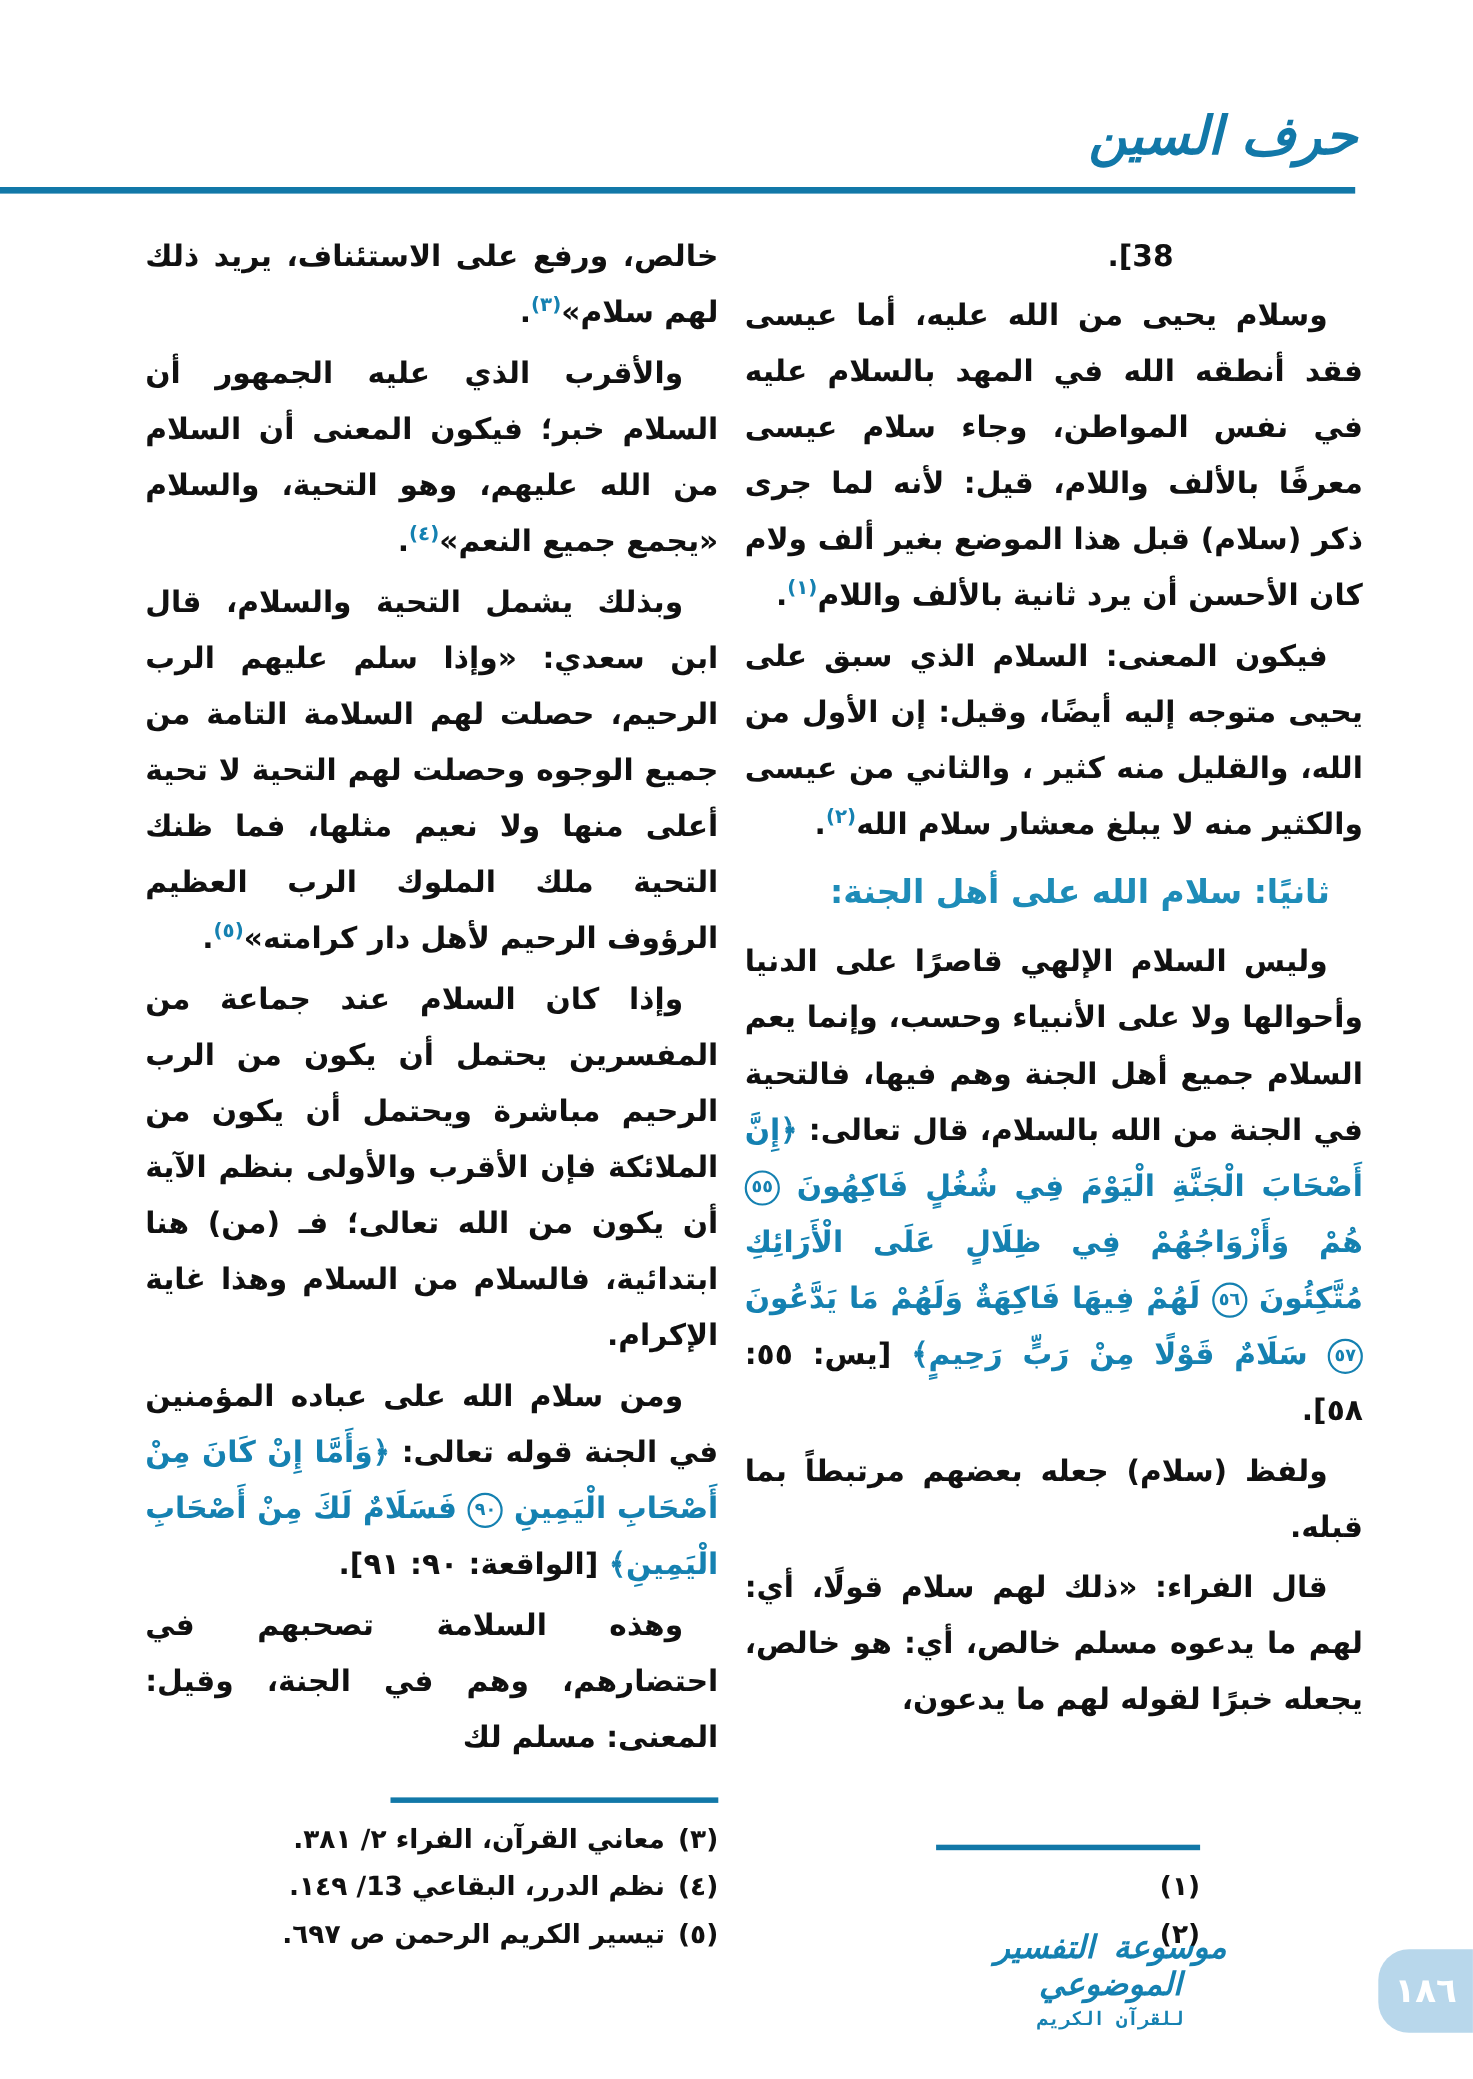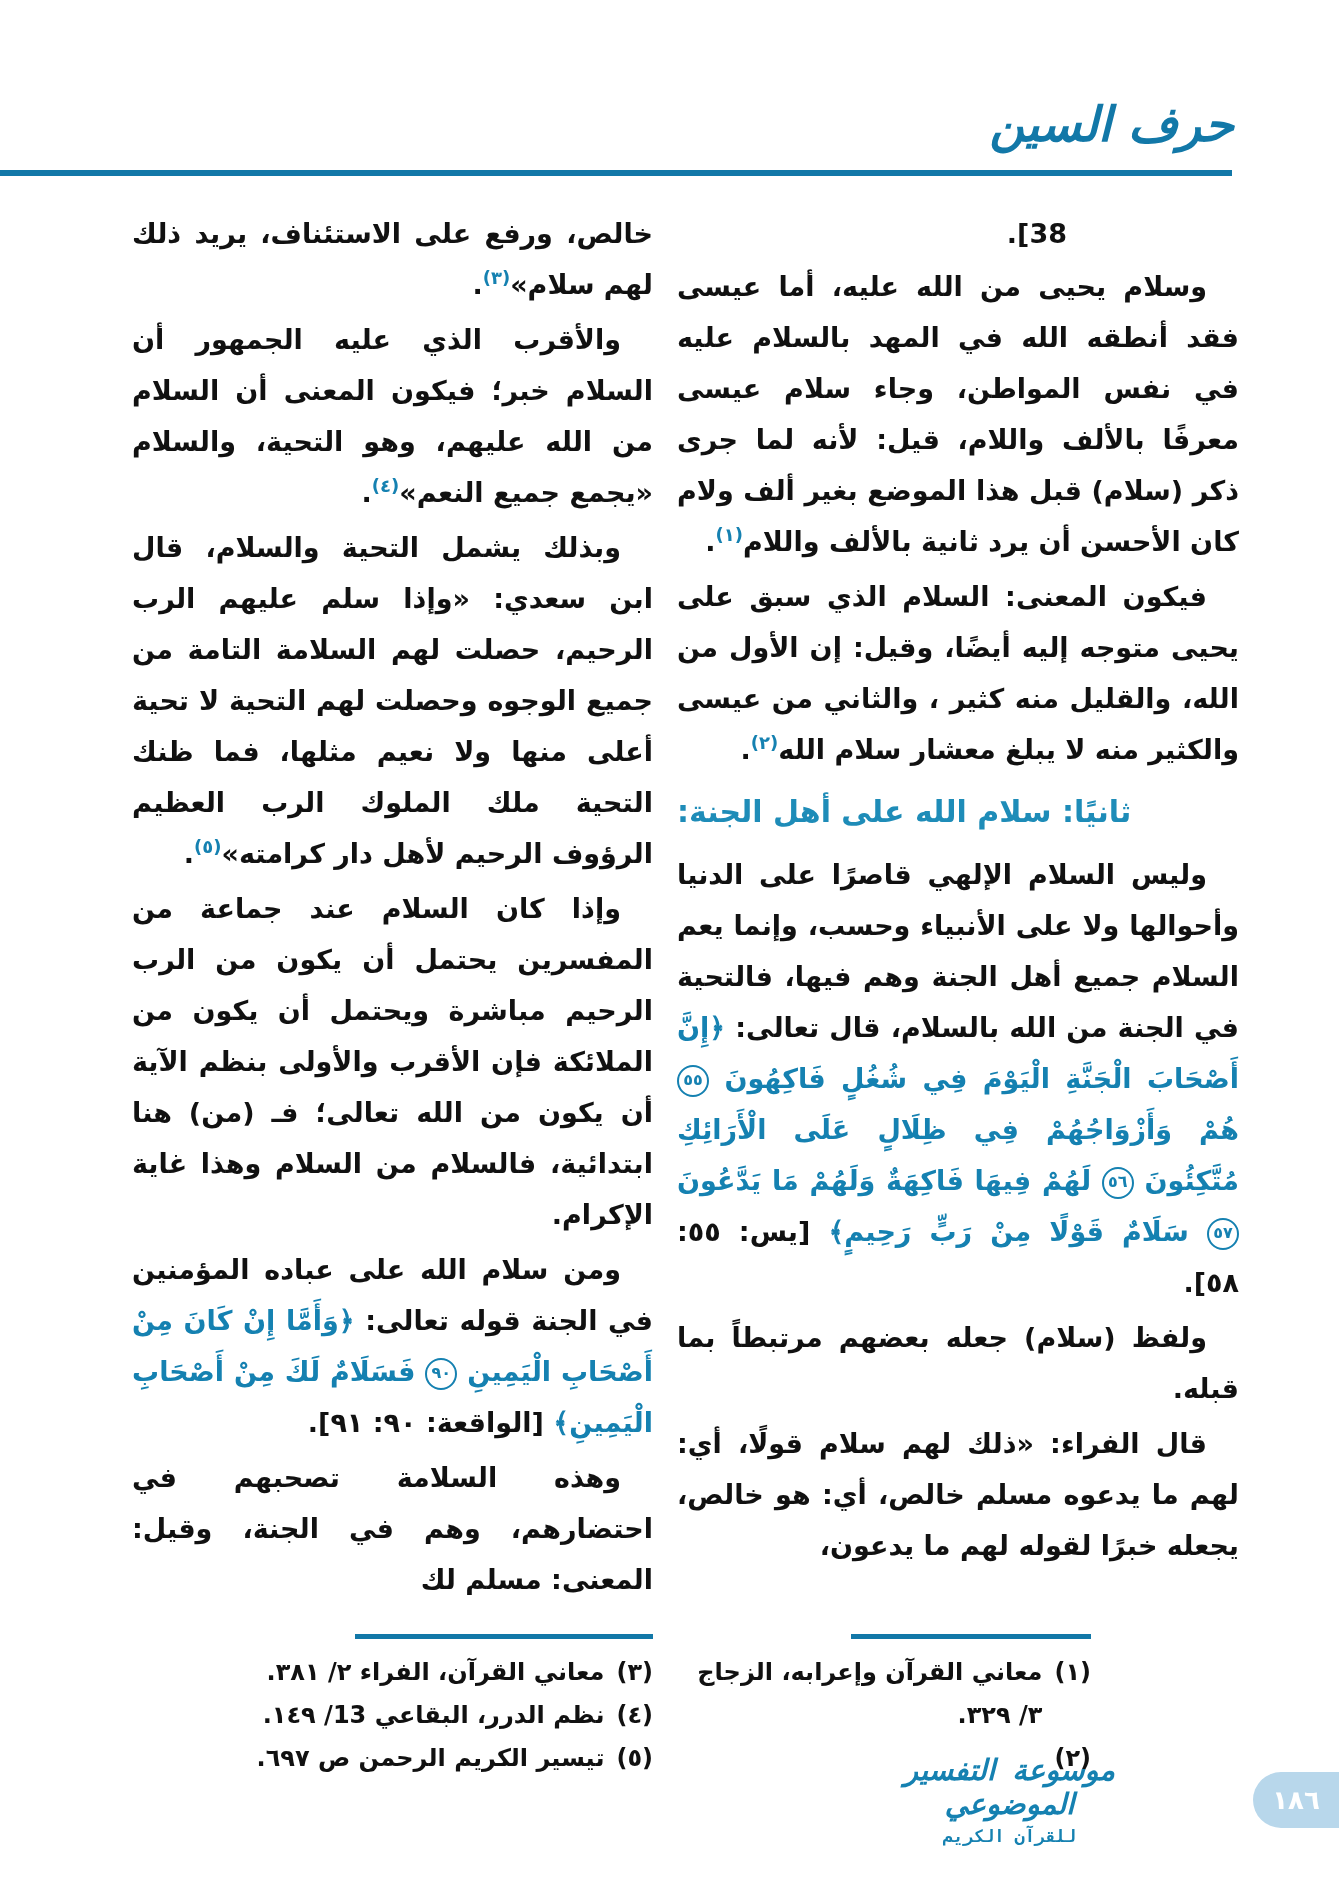--- a/index.html
+++ b/index.html
@@ -45,21 +45,21 @@
     font-size:27px; font-weight:bold;
     line-height:51px;
     text-align:justify;
     text-indent:32px;
   }
   .block-ref  { text-align:right; text-indent:0; padding-right:172px; margin-bottom:2px; }
   .block-cont { text-indent:0; }
   .block-heading {
     color:var(--heading,#1e8cb8);
     font-size:30px;
-    text-align:left; text-indent:30px;
+    text-align:right; text-indent:30px;
     margin:10px 0 10px 0;
     line-height:54px;
   }
   .seg-normal { color:#111111; }
   .seg-quran  { color:var(--quran,#1581b1); }
   .seg-ayah {
     color:var(--quran,#1581b1);
     display:inline-block;
     border:2px solid var(--quran,#1581b1);
     border-radius:50%;
@@ -106,25 +106,25 @@
     color:var(--quran,#1581b1);
     font-weight:bold;
     font-family:Liberation Mono, monospace;
   }
   .logo-line1 { font-size:29px; line-height:34px; font-style:italic; }
   .logo-line2 { font-size:17px; line-height:24px; margin-top:2px; }
 
   
   .page-badge {
     position:absolute; top:1772px; right:0;
-    width:86px; height:56px;
+    width:86px; height:76px;
     background:var(--badge,#b8d7eb);
     border-radius:28px 0 0 28px;
     color:#ffffff;
-    font-size:26px; font-weight:bold;
+    font-size:31px; font-weight:bold;
     display:flex; align-items:center; justify-content:center;
   }
 </style>
 </head>
 <body>
 
 <div class="page">
 
   <div class="chapter-title">حرف السين</div>
 
@@ -137,21 +137,20 @@
           <p class="block block-para"><span class="seg-normal">وسلام يحيى من الله عليه، أما عيسى فقد أنطقه الله في المهد بالسلام عليه في نفس المواطن، وجاء سلام عيسى معرفًا بالألف واللام، قيل: لأنه لما جرى ذكر (سلام) قبل هذا الموضع بغير ألف ولام كان الأحسن أن يرد ثانية بالألف واللام</span><sup class="seg-fnref">(١)</sup><span class="seg-normal">.</span></p>
           <p class="block block-para"><span class="seg-normal">فيكون المعنى: السلام الذي سبق على يحيى متوجه إليه أيضًا، وقيل: إن الأول من الله، والقليل منه كثير ، والثاني من عيسى والكثير منه لا يبلغ معشار سلام الله</span><sup class="seg-fnref">(٢)</sup><span class="seg-normal">.</span></p>
           <p class="block block-heading"><span class="seg-heading">ثانيًا: سلام الله على أهل الجنة:</span></p>
           <p class="block block-para"><span class="seg-normal">وليس السلام الإلهي قاصرًا على الدنيا وأحوالها ولا على الأنبياء وحسب، وإنما يعم السلام جميع أهل الجنة وهم فيها، فالتحية في الجنة من الله بالسلام، قال تعالى: </span><span class="seg-quran">﴿إِنَّ أَصْحَابَ الْجَنَّةِ الْيَوْمَ فِي شُغُلٍ فَاكِهُونَ </span><span class="seg-ayah">٥٥</span><span class="seg-quran"> هُمْ وَأَزْوَاجُهُمْ فِي ظِلَالٍ عَلَى الْأَرَائِكِ مُتَّكِئُونَ </span><span class="seg-ayah">٥٦</span><span class="seg-quran"> لَهُمْ فِيهَا فَاكِهَةٌ وَلَهُمْ مَا يَدَّعُونَ </span><span class="seg-ayah">٥٧</span><span class="seg-quran"> سَلَامٌ قَوْلًا مِنْ رَبٍّ رَحِيمٍ﴾</span><span class="seg-normal"> [يس: ٥٥: ٥٨].</span></p>
           <p class="block block-para"><span class="seg-normal">ولفظ (سلام) جعله بعضهم مرتبطاً بما قبله.</span></p>
           <p class="block block-para"><span class="seg-normal">قال الفراء: «ذلك لهم سلام قولًا، أي: لهم ما يدعوه مسلم خالص، أي: هو خالص، يجعله خبرًا لقوله لهم ما يدعون،</span></p>
         </div>
       <div class="footnotes" id="right-footnotes">
           <div class="footnote">
             <span class="fn-marker">(١)</span>
-            <span class="fn-text">معاني القرآن وإعرابه، الزجاج ٣/ ٣٢٩.</span>
           </div>
           <div class="footnote">
             <span class="fn-marker">(٢)</span>
           </div>
         </div>
     </section>
 
     <section class="column column-left">
       <div class="column-body" id="left-blocks">
           <p class="block block-cont"><span class="seg-normal">خالص، ورفع على الاستئناف، يريد ذلك لهم سلام»</span><sup class="seg-fnref">(٣)</sup><span class="seg-normal">.</span></p>

